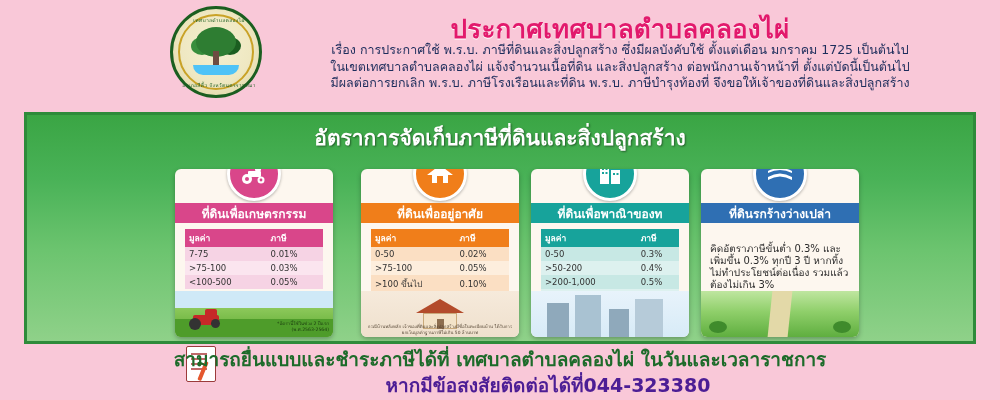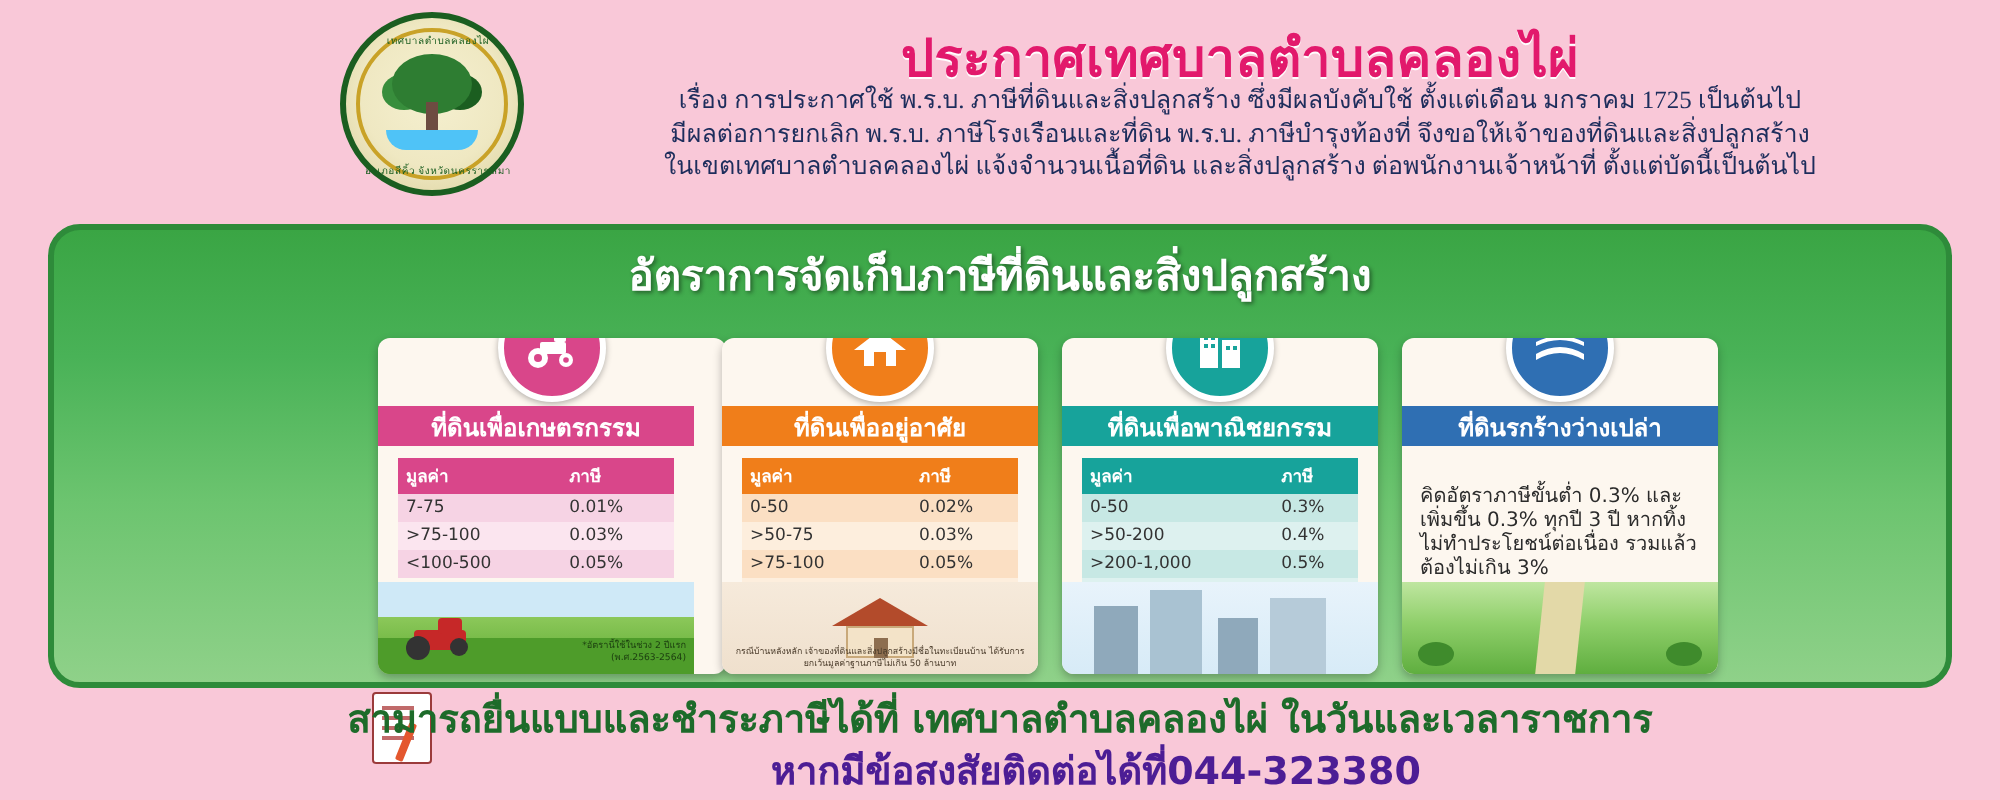--- a/index.html
+++ b/index.html
@@ -4,21 +4,21 @@
 <style>
   html,body{margin:0;padding:0;}
   body{
     width:1000px;height:400px;overflow:hidden;
     background:#f9c8d8;
     font-family:"DejaVu Sans","Liberation Sans",sans-serif;
   }
   .poster{position:relative;width:1000px;height:400px;background:#f9c8d8;}
 
   
-  .header{position:absolute;left:0;top:0;width:1000px;height:84px;font-family:Liberation Serif, serif;}
+  .header{position:absolute;left:0;top:0;width:1000px;height:84px;}
   .logo{
     position:absolute;left:170px;top:6px;width:92px;height:92px;border-radius:50%;
     background:radial-gradient(circle at 50% 45%,#f5f0d0 0%,#efe8c2 55%,#d9cf9a 100%);
     border:3px solid #1b5e20;box-sizing:border-box;
     display:flex;align-items:center;justify-content:center;
   }
   .logo .ring{
     position:absolute;left:5px;top:5px;right:5px;bottom:5px;border-radius:50%;
     border:2px solid #c9a227;
   }
@@ -54,38 +54,38 @@
   }
   .head-lines{
     position:absolute;left:262px;top:42px;width:716px;text-align:center;
     color:#1d2d5c;font-size:12.5px;line-height:16.5px;
   }
 
   
   .band{
     position:absolute;left:24px;top:112px;width:952px;height:232px;
     background:linear-gradient(180deg,#3aa544 0%,#49b257 28%,#6cc46f 60%,#8fd189 100%);
-    border:3px solid #2e8b3a;border-radius:16px;box-sizing:border-box;
+    border:3px solid #2e8b3a;border-radius:0;box-sizing:border-box;
     overflow:hidden;
   }
   .band-title{
     position:absolute;left:0;top:6px;width:946px;text-align:center;
     color:#ffffff;font-size:21px;font-weight:bold;
     text-shadow:1px 1px 2px rgba(0,0,0,.45);
   }
 
   
   .cards{position:absolute;left:14px;top:42px;width:920px;height:182px;}
   .card{
     position:absolute;top:12px;width:158px;height:168px;
     background:#fdf7ef;border-radius:6px;
     box-shadow:0 2px 5px rgba(0,0,0,.28);
     overflow:hidden;
   }
-  .card.c1{left:148px;padding-left:16px;}
+  .card.c1{left:134px;}
   .card.c2{left:320px;}
   .card.c3{left:490px;}
   .card.c4{left:660px;}
 
   .badge{
     position:absolute;left:50%;top:-22px;margin-left:-27px;
     width:54px;height:54px;border-radius:50%;
     border:3px solid #ffffff;box-sizing:border-box;
     display:flex;align-items:center;justify-content:center;
     box-shadow:0 1px 3px rgba(0,0,0,.3);
@@ -194,22 +194,22 @@
           <div class="trunk"></div>
           <div class="water"></div>
       </div>
       <div class="txt-bot">อำเภอสีคิ้ว จังหวัดนครราชสีมา</div>
     </div>
 
     <div class="head-title">ประกาศเทศบาลตำบลคลองไผ่</div>
 
     <div class="head-lines">
       <div>เรื่อง การประกาศใช้ พ.ร.บ. ภาษีที่ดินและสิ่งปลูกสร้าง ซึ่งมีผลบังคับใช้ ตั้งแต่เดือน มกราคม 1725 เป็นต้นไป</div>
+      <div>ในเขตเทศบาลตำบลคลองไผ่ แจ้งจำนวนเนื้อที่ดิน และสิ่งปลูกสร้าง ต่อพนักงานเจ้าหน้าที่ ตั้งแต่บัดนี้เป็นต้นไป</div>
       <div>มีผลต่อการยกเลิก พ.ร.บ. ภาษีโรงเรือนและที่ดิน พ.ร.บ. ภาษีบำรุงท้องที่ จึงขอให้เจ้าของที่ดินและสิ่งปลูกสร้าง</div>
-      <div>ในเขตเทศบาลตำบลคลองไผ่ แจ้งจำนวนเนื้อที่ดิน และสิ่งปลูกสร้าง ต่อพนักงานเจ้าหน้าที่ ตั้งแต่บัดนี้เป็นต้นไป</div>
     </div>
   </div>
 
   <div class="band">
     <div class="band-title">อัตราการจัดเก็บภาษีที่ดินและสิ่งปลูกสร้าง</div>
 
     <div class="cards">
 
       <div class="card c1">
         <div class="badge b1">
@@ -265,24 +265,20 @@
         <div class="card-head h2">ที่ดินเพื่ออยู่อาศัย</div>
         <table class="rate t2">
           <tbody>
               <tr>
             <th>มูลค่า</th>
             <th>ภาษี</th>
           </tr>
           <tr>
             <td>0-50</td>
             <td>0.02%</td>
-          </tr>
-          <tr>
-            <td>&gt;50-75</td>
-            <td>0.03%</td>
           </tr>
           <tr>
             <td>&gt;75-100</td>
             <td>0.05%</td>
           </tr>
           <tr>
             <td>&gt;100 ขึ้นไป</td>
             <td>0.10%</td>
           </tr>
         </tbody>
@@ -304,21 +300,21 @@
             <rect x="3" y="3" width="9" height="19" fill="#fff"></rect>
             <rect x="14" y="8" width="9" height="14" fill="#fff"></rect>
             <rect x="5" y="6" width="2" height="2" fill="#17a39b"></rect>
               <rect x="8.5" y="6" width="2" height="2" fill="#17a39b"></rect>
             <rect x="5" y="10" width="2" height="2" fill="#17a39b"></rect>
               <rect x="8.5" y="10" width="2" height="2" fill="#17a39b"></rect>
             <rect x="16" y="11" width="2" height="2" fill="#17a39b"></rect>
               <rect x="19.5" y="11" width="2" height="2" fill="#17a39b"></rect>
           </svg>
         </div>
-        <div class="card-head h3">ที่ดินเพื่อพาณิชยกรรม</div>
+        <div class="card-head h3">ที่ดินเพื่อพาณิาของท</div>
         <table class="rate t3">
           <tbody>
               <tr>
             <th>มูลค่า</th>
             <th>ภาษี</th>
           </tr>
           <tr>
             <td>0-50</td>
             <td>0.3%</td>
           </tr>

